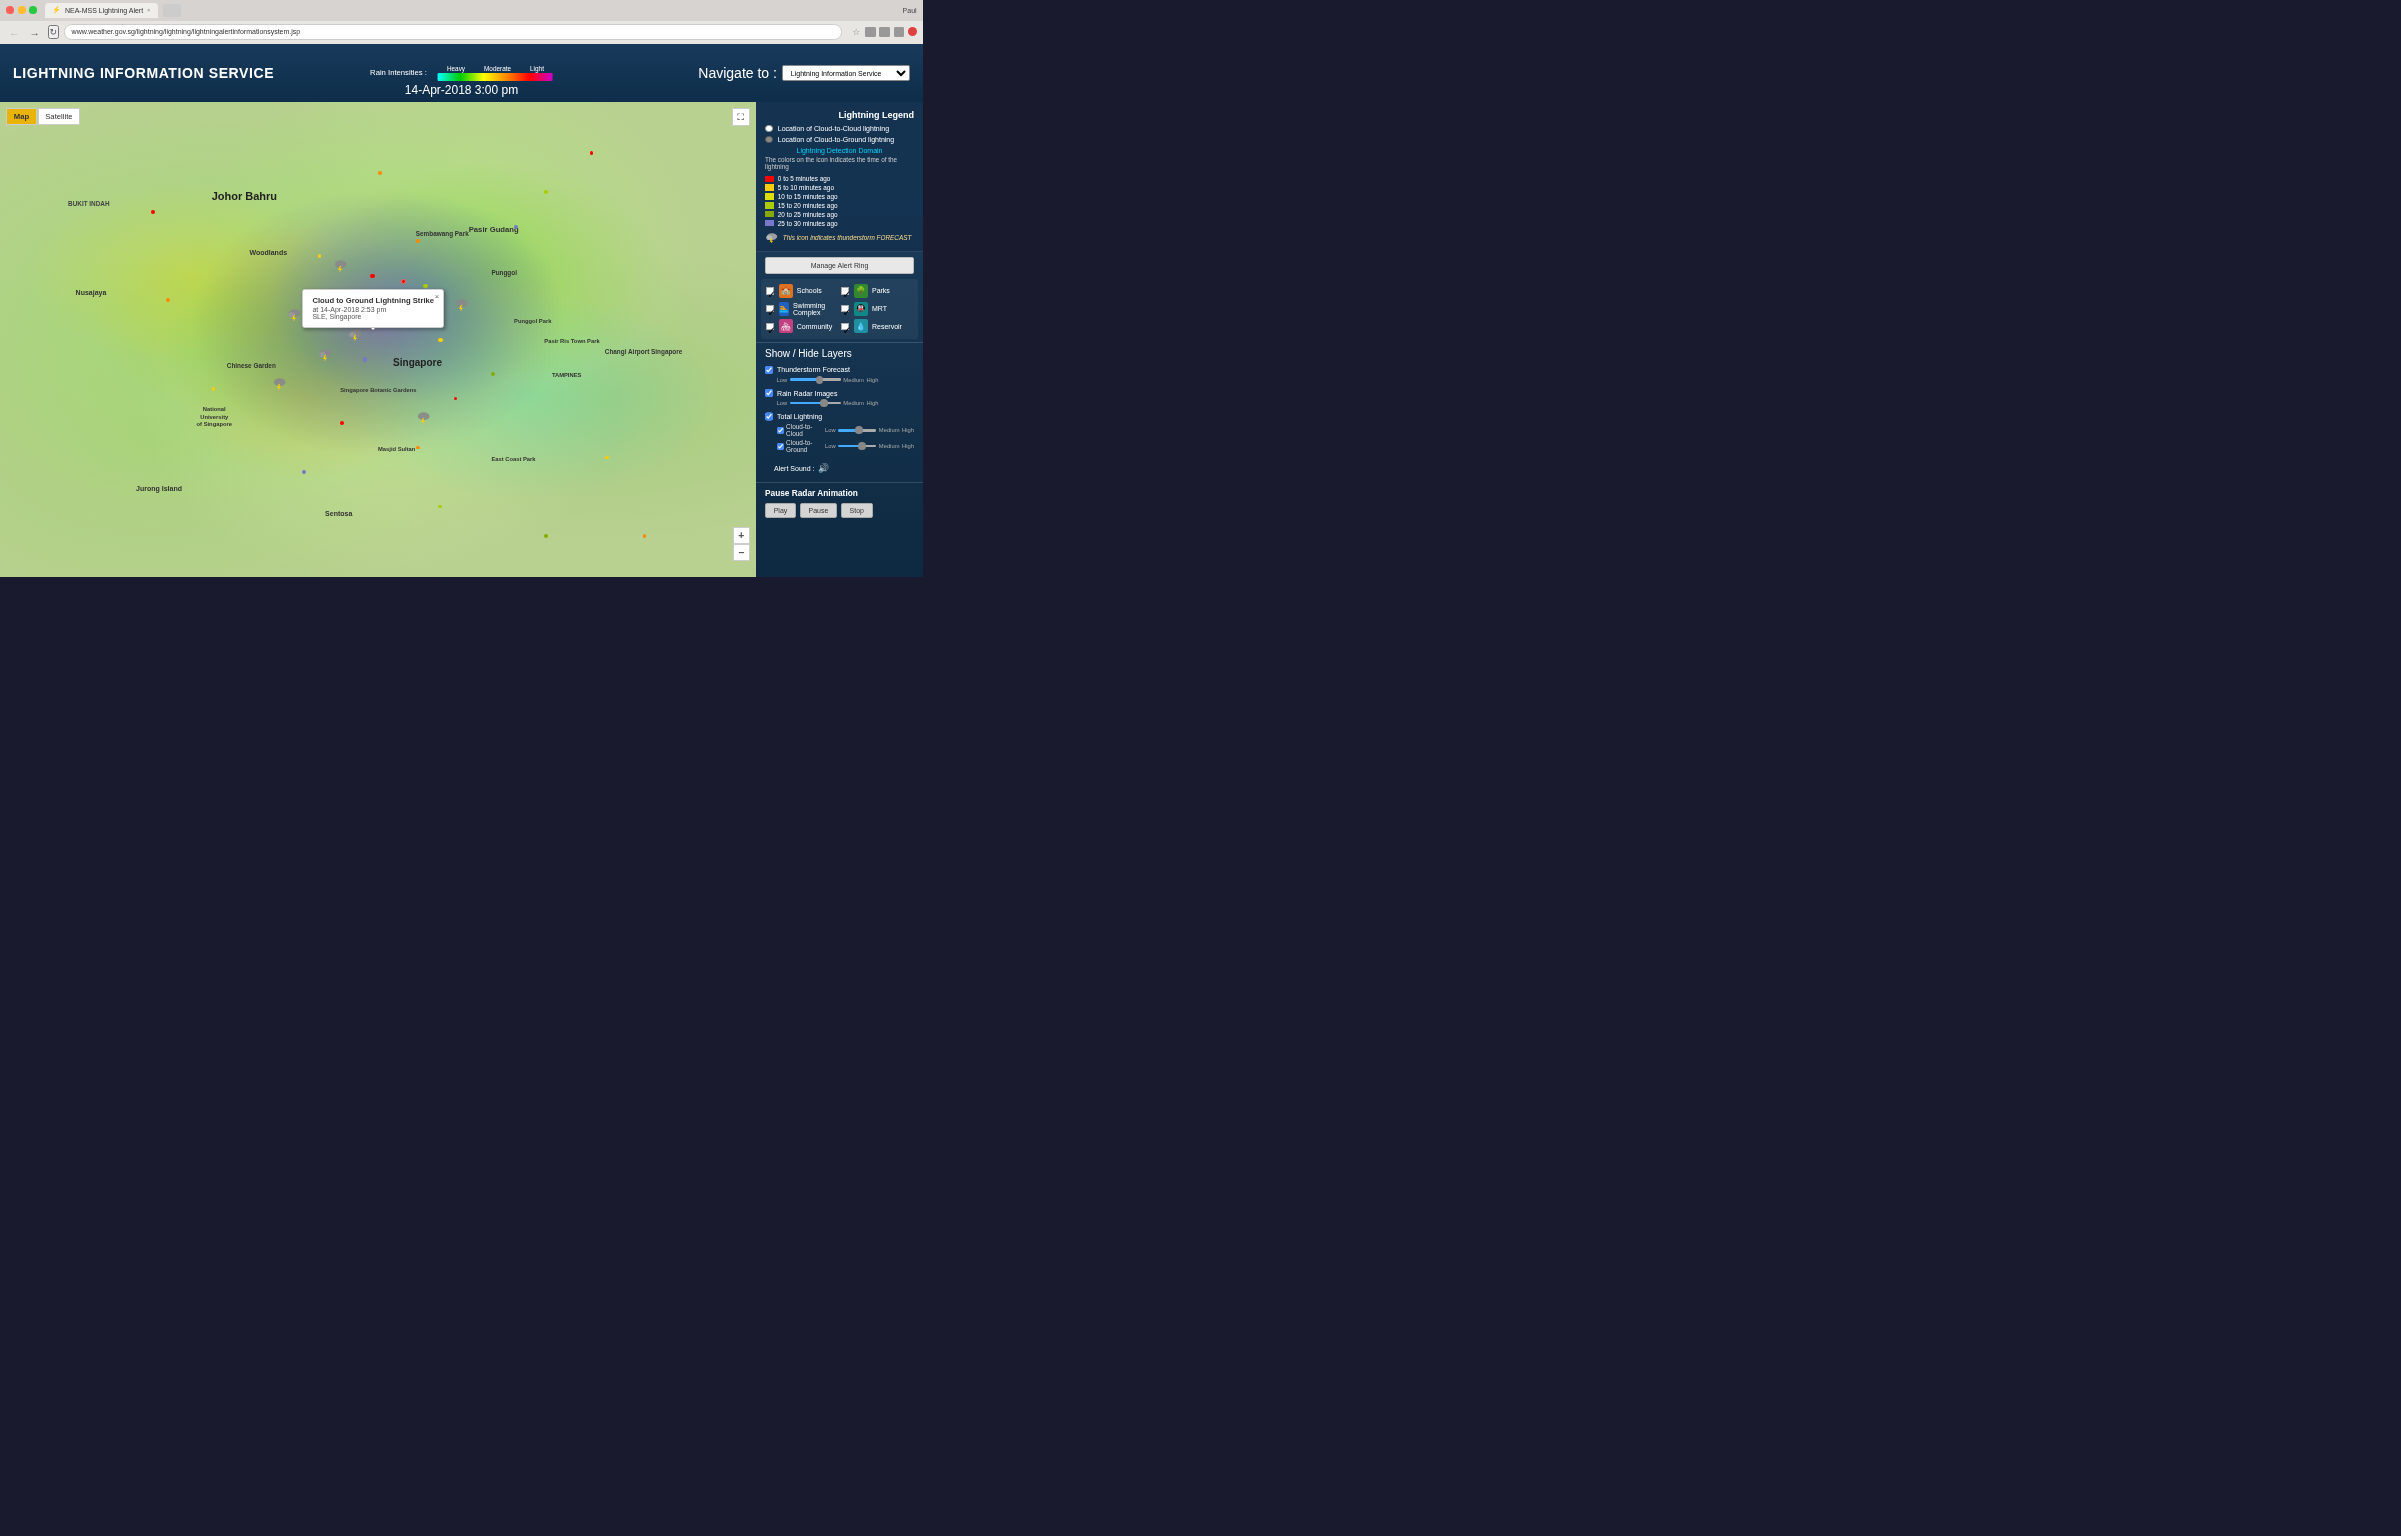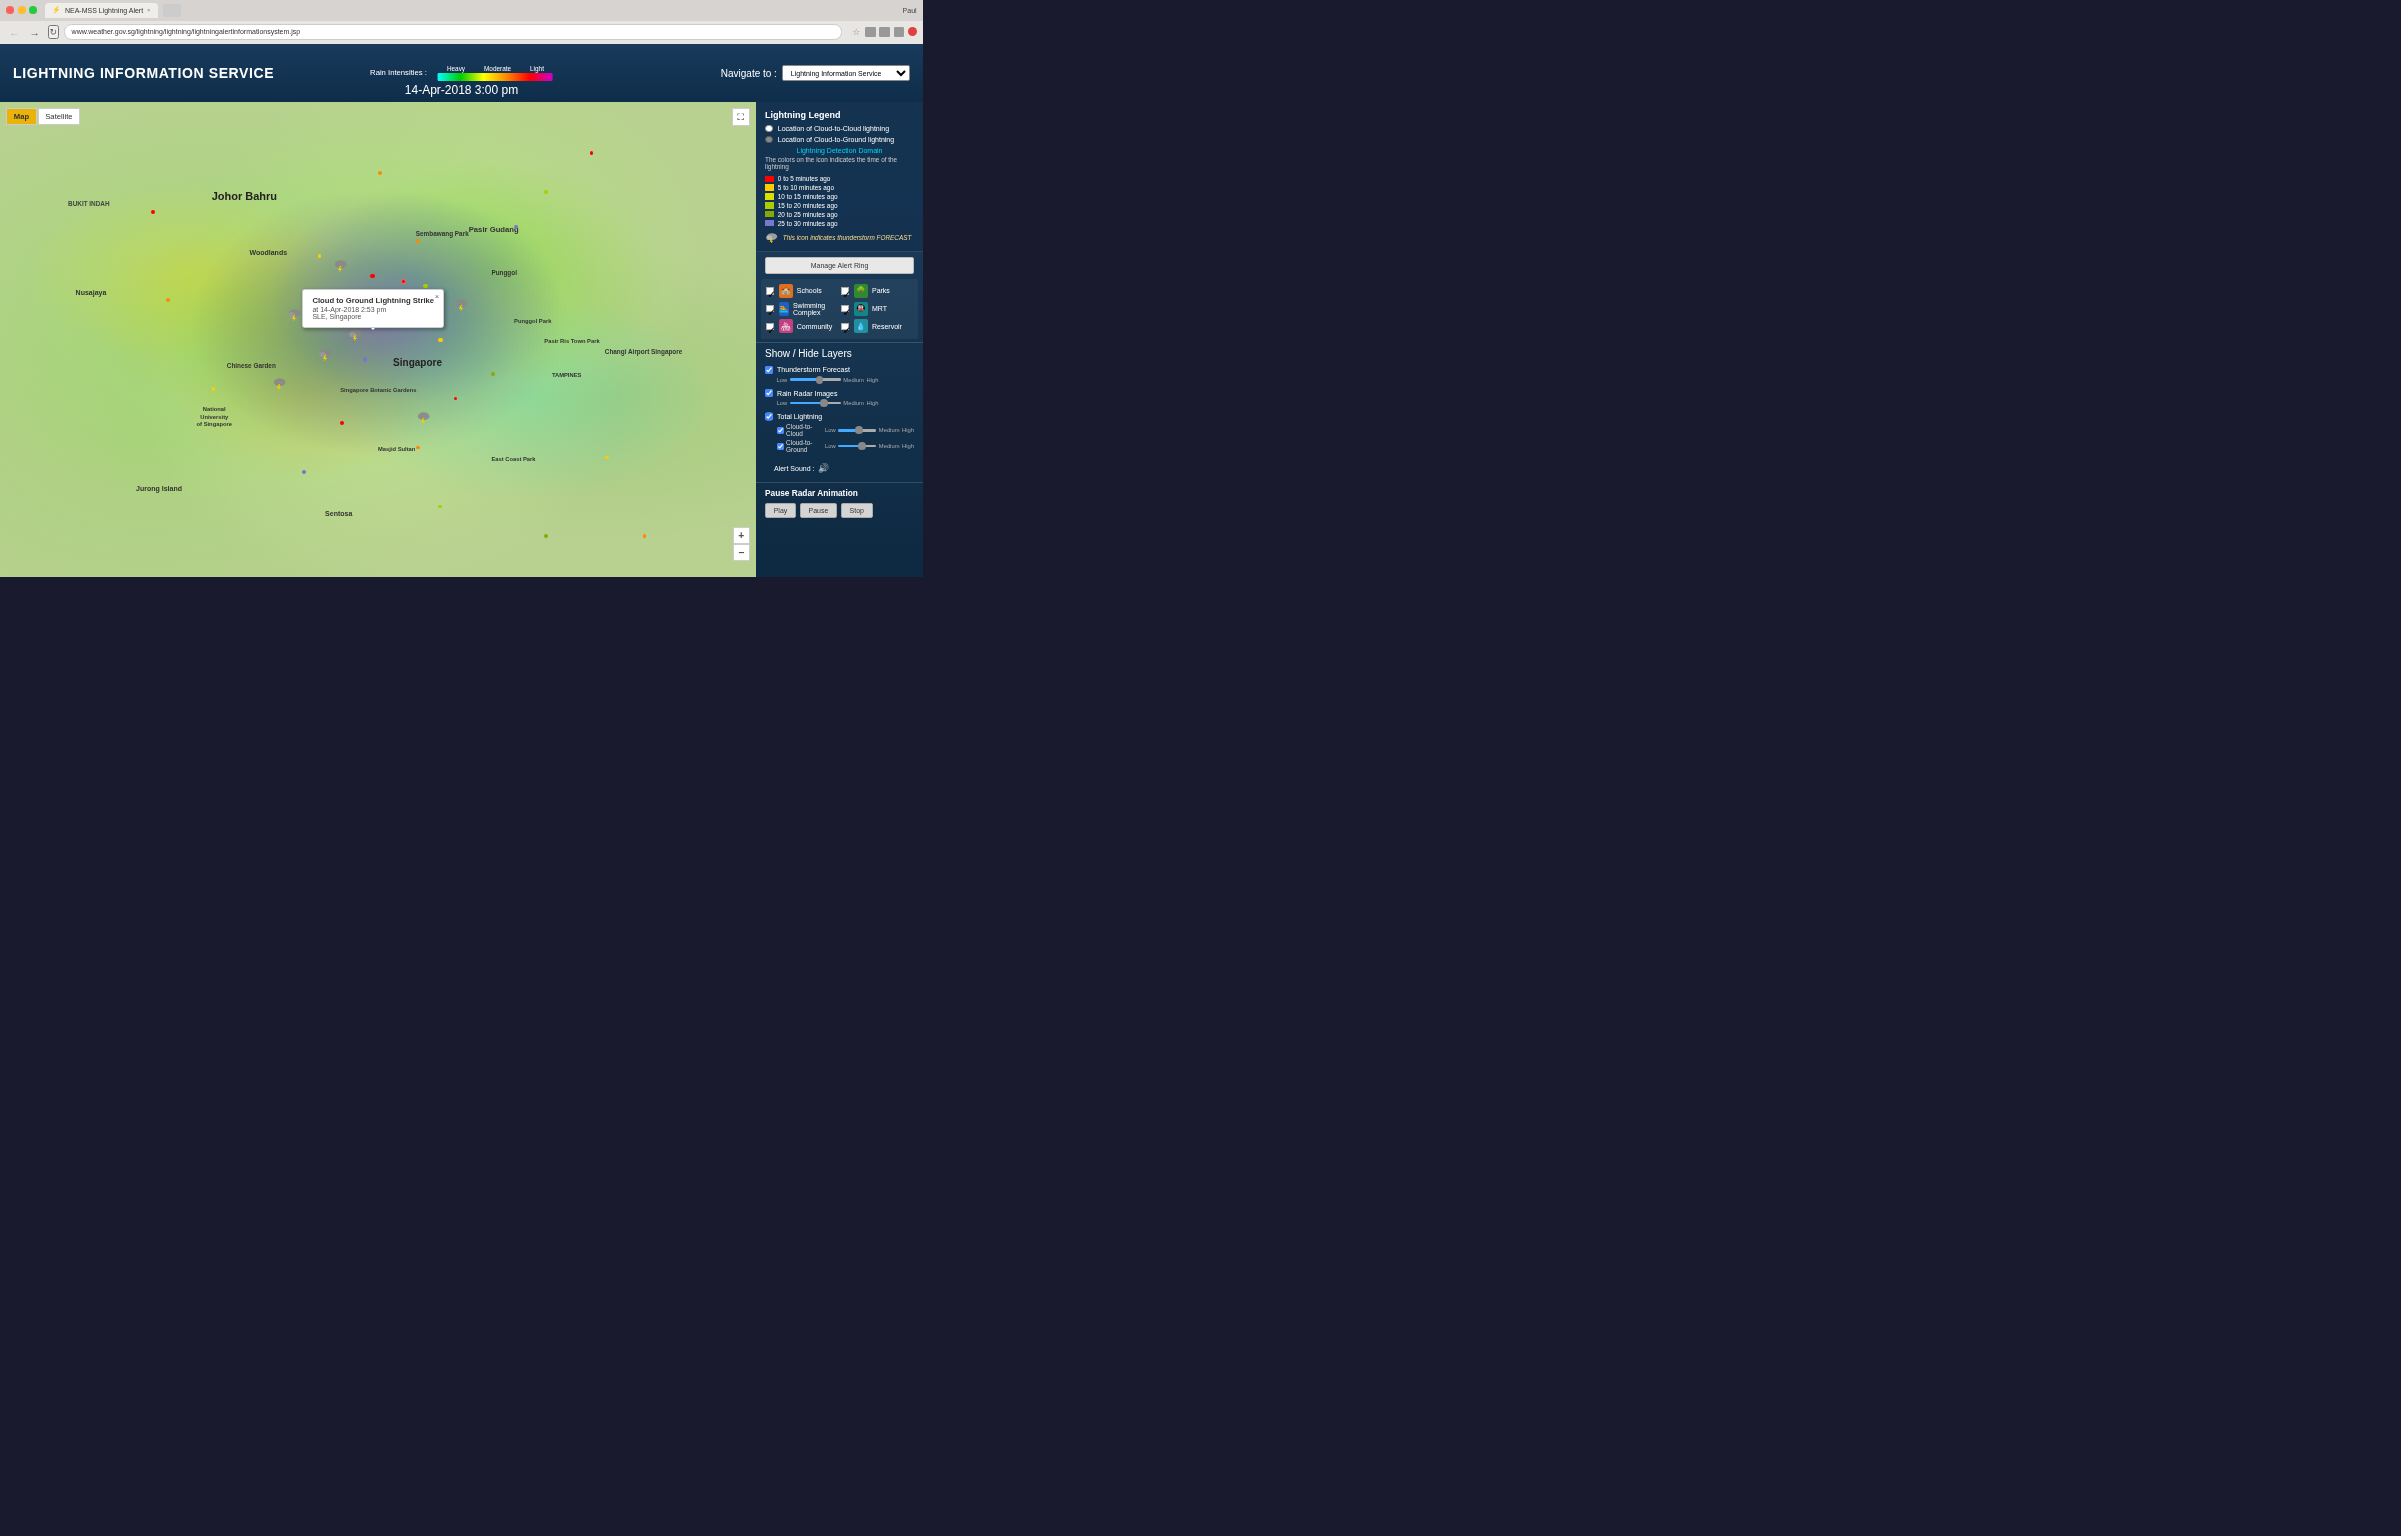--- a/index.html
+++ b/index.html
@@ -162,21 +162,21 @@
     }
     .navigate-to {
       position: absolute;
       right: 13px;
       display: flex;
       align-items: center;
       gap: 5.1px;
     }
     .navigate-label {
       color: white;
-      font-size: 10px;
+      font-size: 14px;
     }
     .navigate-select {
       width: 128px;
       height: 16.7px;
       font-size: 7px;
       border-radius: 1.9px;
       border: 0.6px solid #888;
       background: white;
       padding: 0 3.8px;
     }
@@ -334,21 +334,21 @@
     
     .legend-section {
       background: rgba(20,50,80,0.9);
       padding: 7.7px 9px;
       border-bottom: 0.6px solid rgba(255,255,255,0.1);
     }
     .legend-title {
       color: white;
       font-size: 9px;
       font-weight: bold;
-      text-align: left;
+      text-align: right;
       margin-bottom: 5.1px;
     }
     .legend-item {
       display: flex;
       align-items: center;
       gap: 5.1px;
       margin-bottom: 3.2px;
     }
     .legend-dot {
       width: 7.7px;

